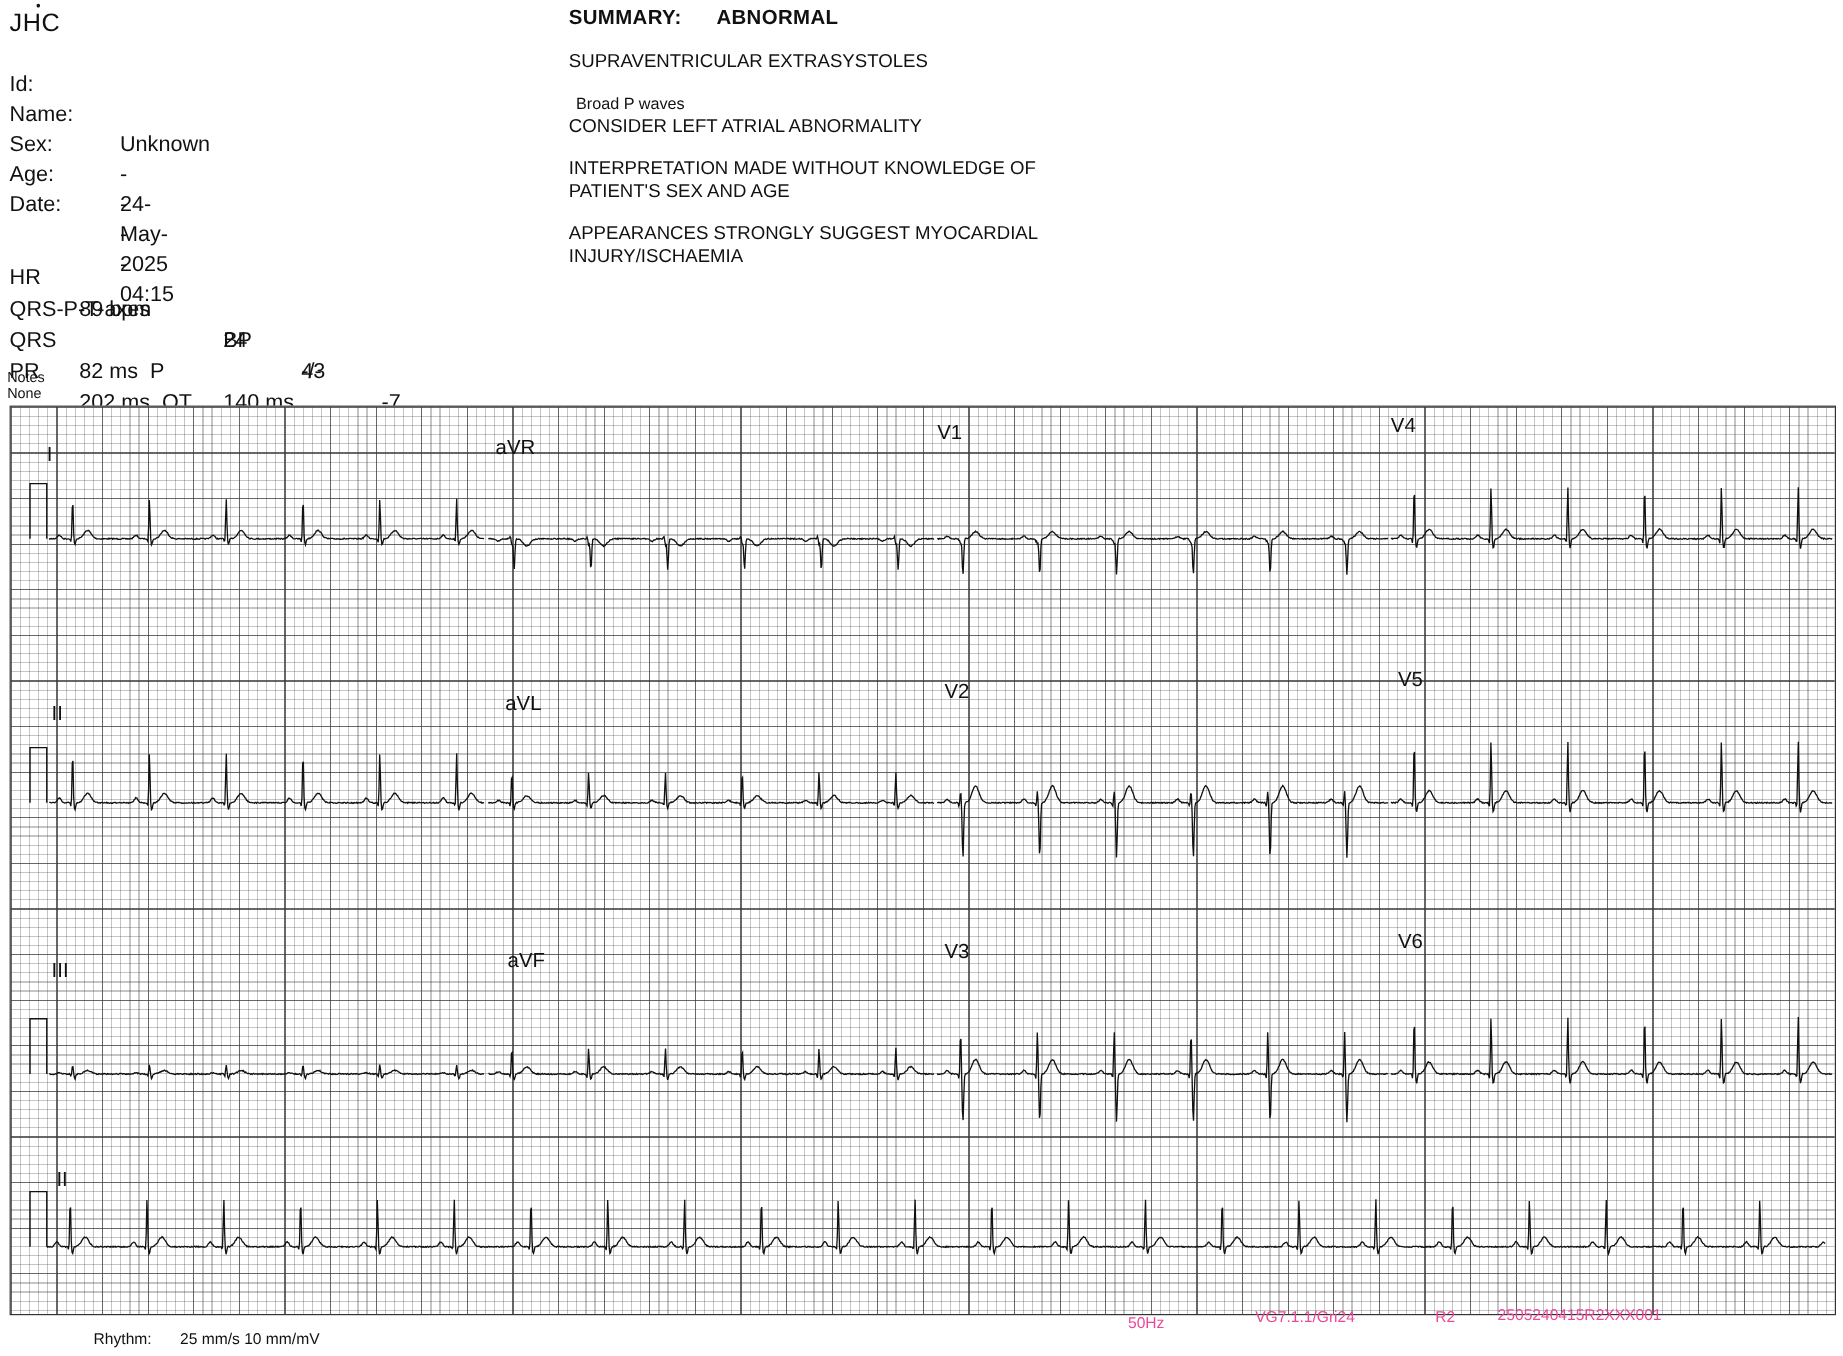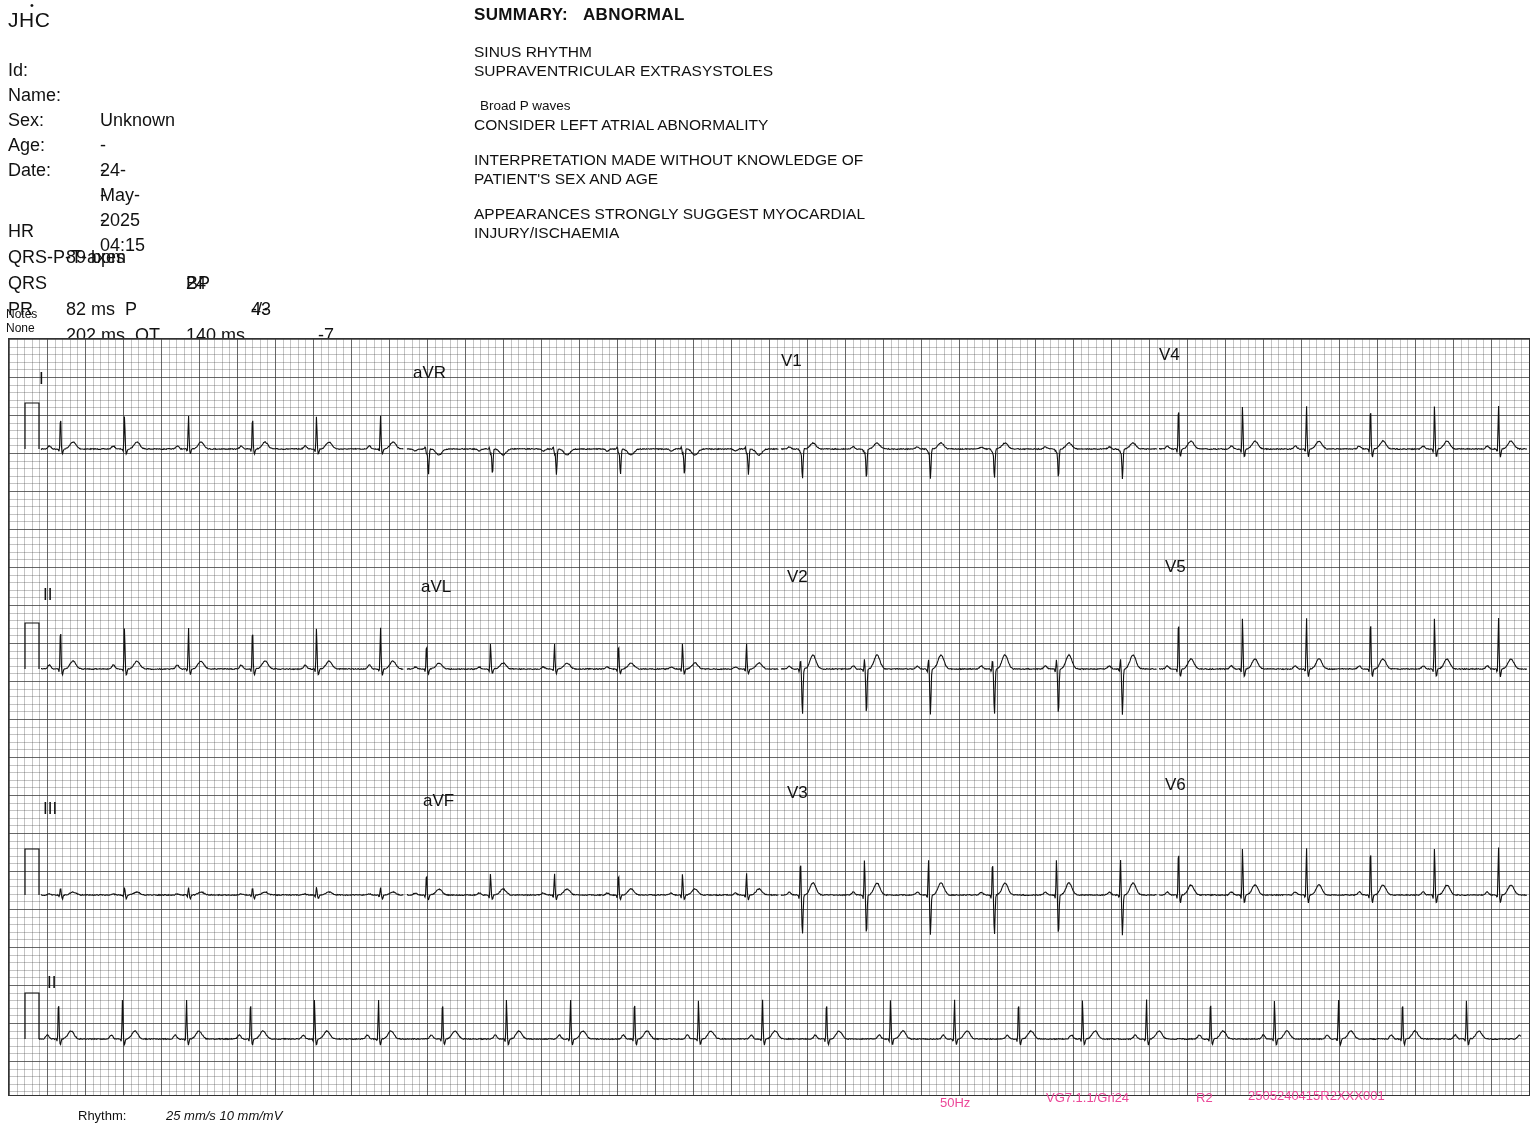--- a/index.html
+++ b/index.html
@@ -20,40 +20,40 @@
   .vitals .r{position:relative;height:26px;white-space:pre;}
   .vitals .c0{position:absolute;left:0;}
   .vitals .c1{position:absolute;left:58px;}
   .vitals .c2{position:absolute;left:178px;}
   .vitals .c3{position:absolute;left:243px;}
   .vitals .c4{position:absolute;left:310px;}
 
   .notes{position:absolute;left:6px;top:307px;font-size:12px;line-height:14px;}
 
   .summary{position:absolute;left:474px;top:5px;font-size:17px;font-weight:bold;letter-spacing:.3px;}
-  .summary .sv{font-weight:bold;margin-left:10px;}
+  .summary .sv{font-weight:bold;margin-left:24px;}
   .interp{position:absolute;left:474px;top:42px;font-size:15.5px;line-height:19px;}
   .interp .blk{margin-bottom:16px;}
   .interp .small{font-size:13.5px;}
 
   
   .ecg{position:absolute;left:8px;top:338px;width:1520px;height:756px;border:1px solid #333;background:#fff;overflow:hidden;}
   .grid{position:absolute;inset:0;
     background-image:
       repeating-linear-gradient(to right, rgba(60,60,60,.30) 0 1px, transparent 1px 7.6px),
       repeating-linear-gradient(to bottom, rgba(60,60,60,.30) 0 1px, transparent 1px 7.6px),
       repeating-linear-gradient(to right, rgba(40,40,40,.62) 0 1px, transparent 1px 38px),
       repeating-linear-gradient(to bottom, rgba(40,40,40,.62) 0 1px, transparent 1px 38px);
   }
   .trace{position:absolute;inset:0;}
   .lead-label{position:absolute;font-size:17px;color:#111;}
 
   .footmeta{position:absolute;font-size:13px;color:#ec4899;}
   .rhythm{position:absolute;left:78px;top:1108px;font-size:13px;color:#111;}
-  .rhythm .v{margin-left:36px;font-style:italic;}
+  .rhythm .v{margin-left:20px;}
 </style>
 </head>
 <body>
 
 <div id="sheet">
 
   <div class="hdr">
 
     <div class="logo">
       <span class="dot">•</span>
@@ -115,21 +115,20 @@
       <div>None</div>
     </div>
 
     <div class="summary">
       <span>SUMMARY:</span>
       <span class="sv">ABNORMAL</span>
     </div>
 
     <div class="interp">
       <div class="blk">
-        <div>SINUS RHYTHM</div>
         <div>SUPRAVENTRICULAR EXTRASYSTOLES</div>
       </div>
       <div class="blk">
         <div class="small" style="padding-left:6px">Broad P waves</div>
         <div>CONSIDER LEFT ATRIAL ABNORMALITY</div>
       </div>
       <div class="blk">
         <div>INTERPRETATION MADE WITHOUT KNOWLEDGE OF</div>
         <div>PATIENT'S SEX AND AGE</div>
       </div>

